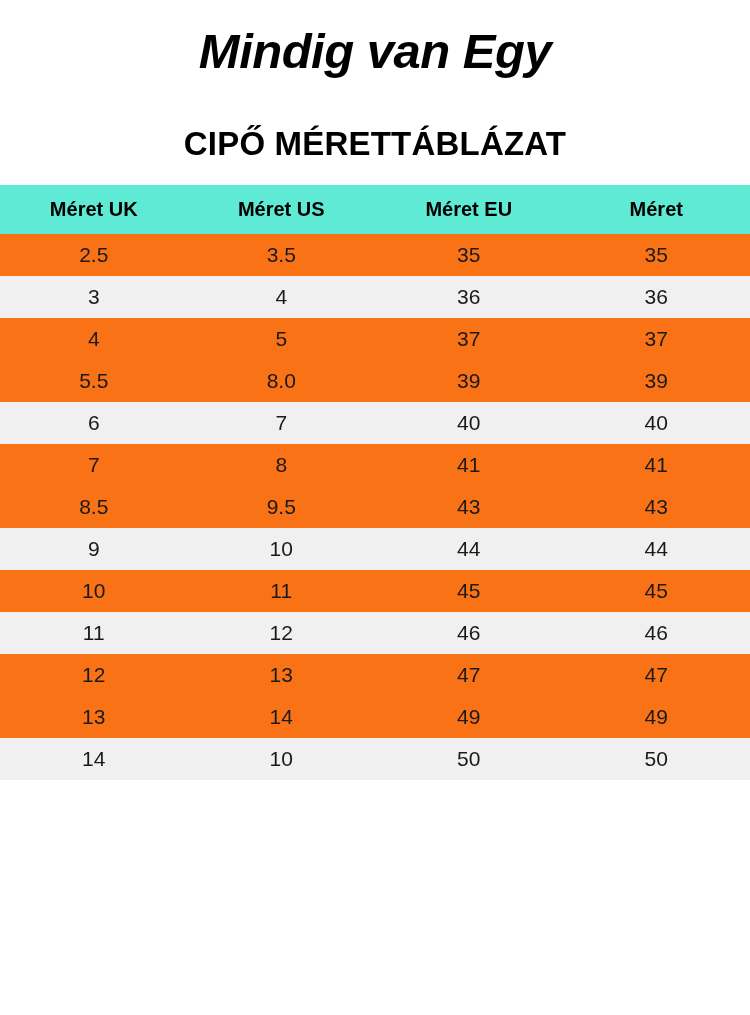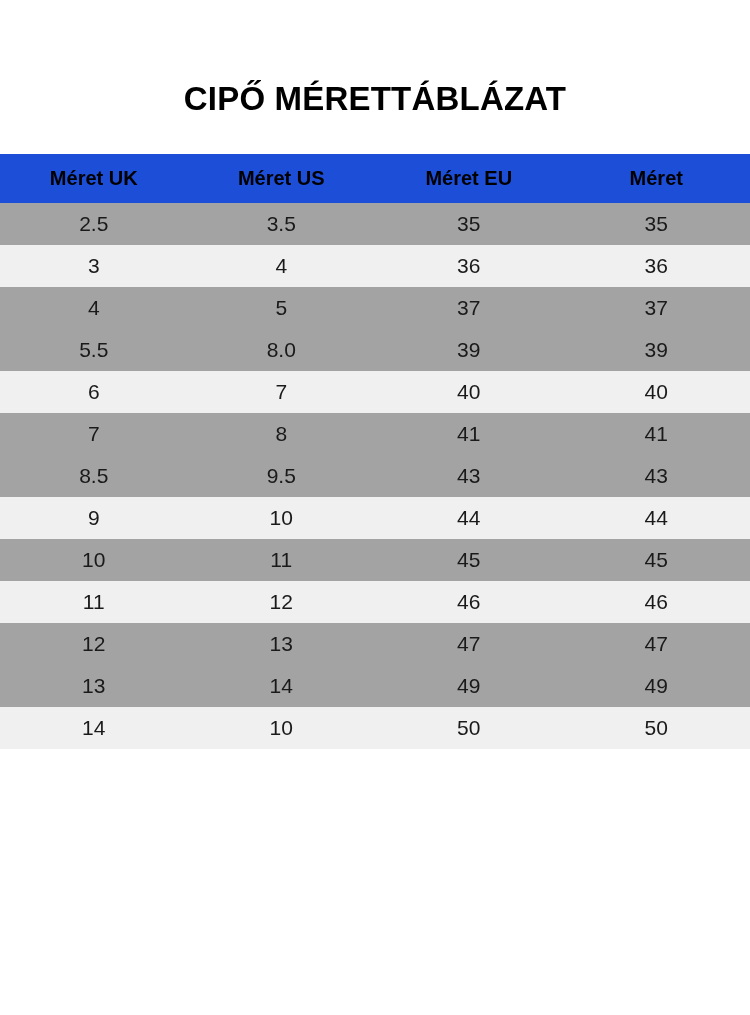--- a/index.html
+++ b/index.html
@@ -35,57 +35,58 @@
   }
   .headline .line2 {
     display: block;
   }
   .subtitle {
     width: 100%;
     text-align: center;
     font-weight: bold;
     font-size: 33px;
     line-height: 38px;
-    margin: 14px;
+    margin: 0;
     padding-top: 44px;
     padding-bottom: 22px;
     letter-spacing: 0.2px;
   }
   table.size-table {
     border-collapse: collapse;
     width: 750px;
     table-layout: fixed;
   }
   table.size-table th {
-    background: #1d4ed8;
+    background: #5eead4;
     font-size: 20px;
     font-weight: bold;
     padding: 13px 0;
     color: #000;
   }
   table.size-table td {
     font-size: 21px;
     padding: 9px 0;
     text-align: center;
     color: #1a1a1a;
     font-weight: normal;
   }
   table.size-table tr.odd td {
-    background: #a3a3a3;
+    background: #f97316;
   }
   table.size-table tr.even td {
     background: #f0f0f0;
   }
 </style>
 </head>
 <body>
 
 <div class="page">
 
   <h1 class="headline">
+    <span>Mindig van Egy</span>
   </h1>
 
   <h2 class="subtitle">CIPŐ MÉRETTÁBLÁZAT</h2>
 
   <table class="size-table">
     <thead>
       <tr id="header-row">
           <th>Méret UK</th>
           <th>Méret US</th>
           <th>Méret EU</th>

